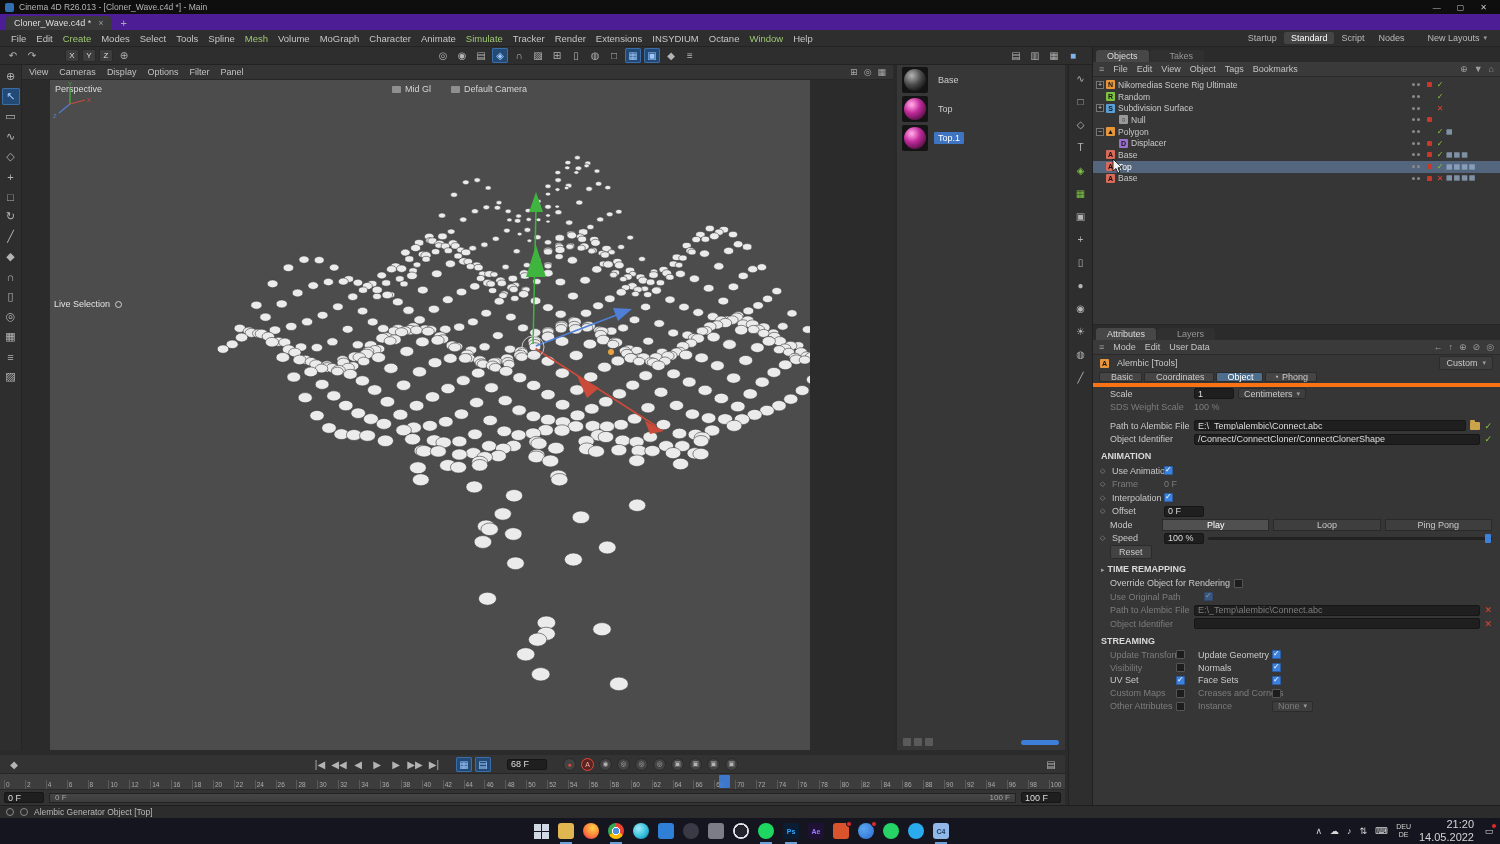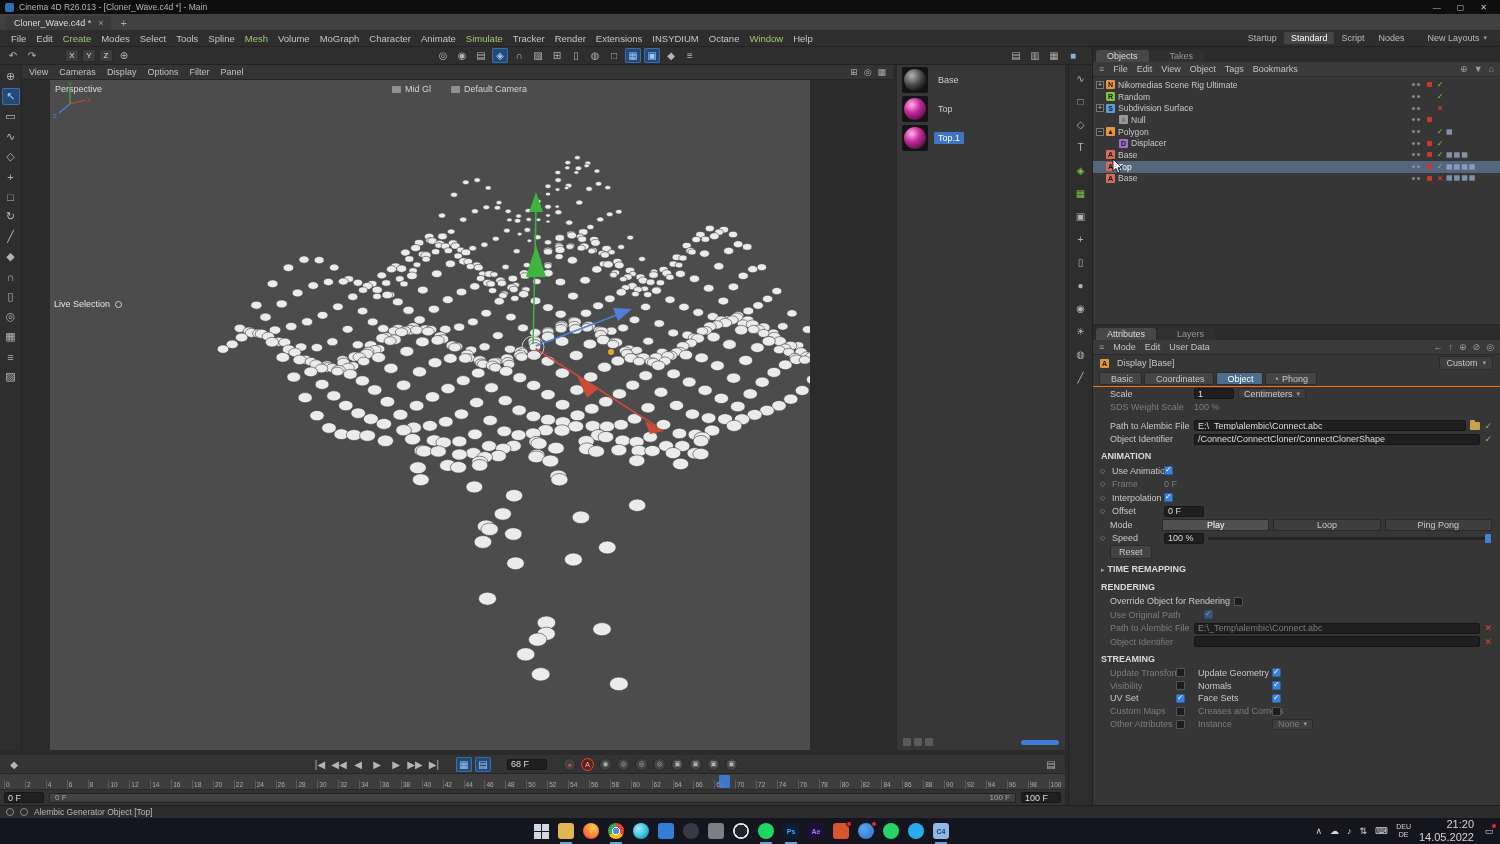--- a/index.html
+++ b/index.html
@@ -3,21 +3,21 @@
 <meta charset="utf-8">
 <style>
 *{margin:0;padding:0;box-sizing:border-box;font-family:"Liberation Sans","DejaVu Sans",sans-serif;}
 html{background:#000;}
 body{position:relative;width:1500px;height:844px;overflow:hidden;background:#2b2b2b;color:#c8c8c8;font-size:9px;}
 
 .titlebar{position:absolute;left:0;top:0;width:100%;height:14px;background:#0e0e0e;display:flex;align-items:center;gap:5px;padding:0 5px;}
 .app-logo{width:9px;height:9px;border-radius:2px;background:#2f6fb2;flex:none;}
 .titlebar .title{color:#b5b5b5;font-size:8.5px;}
 .win-controls{margin-left:auto;display:flex;gap:16px;color:#c5c5c5;font-size:8px;padding-right:8px;}
-.tabbar{position:absolute;left:0;top:14px;width:100%;height:16px;background:#404040;display:flex;align-items:flex-end;padding-left:6px;}
+.tabbar{position:absolute;left:0;top:14px;width:100%;height:16px;background:#4c1d95;display:flex;align-items:flex-end;padding-left:6px;}
 .doc-tab{background:#3a3a3a;height:14px;display:flex;align-items:center;gap:7px;padding:0 8px;color:#ddd;border-radius:3px 3px 0 0;}
 .tab-close{color:#999;}
 .add-tab{color:#aaa;margin-left:9px;font-size:11px;line-height:13px;}
 .menubar{position:absolute;left:0;top:30px;width:100%;height:17px;background:#2e2e2e;border-bottom:1px solid #232323;display:flex;align-items:center;padding:0 6px;}
 .menu-item{padding:2px 5px;font-size:9.5px;color:#c6c6c6;white-space:nowrap;}
 .menu-item.green{color:#9ec873;}
 .menus-right{margin-left:auto;display:flex;align-items:center;gap:9px;}
 .layout-item{padding:1px 7px;color:#b9b9b9;}
 .layout-item.active{color:#fff;background:#454545;border-radius:2px;}
 .new-layouts{color:#b9b9b9;padding:1px 7px;display:flex;align-items:center;gap:4px;}
@@ -89,21 +89,21 @@
 .chipcol{width:10px;flex:none;display:flex;justify-content:center;}
 .chip-mark{width:5px;height:5px;border-radius:1px;background:transparent;}
 .chip-mark.chip-red{background:#c9392b;}
 .statecol{width:12px;flex:none;text-align:center;font-size:8px;}
 .statecol.ok{color:var(--check-green);}
 .statecol.bad{color:var(--cross-red);}
 .tagscol{width:50px;flex:none;font-size:7px;letter-spacing:1px;color:#9ab4d0;overflow:hidden;}
 
 .attr-titlerow{height:16px;display:flex;align-items:center;gap:5px;padding:0 7px;background:#363636;}
 .preset{margin-left:auto;display:flex;gap:5px;align-items:center;background:#3e3e3e;border:1px solid #2b2b2b;border-radius:2px;padding:1px 6px;color:#c9c9c9;}
-.attr-tabbtns{height:16px;display:flex;gap:2px;padding:1px 6px;background:#363636;border-bottom:1px solid #f97316;}
+.attr-tabbtns{height:16px;display:flex;gap:2px;padding:1px 6px;background:#363636;border-bottom:4px solid #f97316;}
 .attr-tabbtn{display:flex;align-items:center;gap:3px;background:#454545;border:1px solid #2b2b2b;border-radius:2px;padding:0 8px;color:#c9c9c9;}
 .attr-tabbtn.active{background:#4e6e8e;color:#fff;}
 .sec-title{font-weight:bold;color:#dadada;padding:5px 0 3px 8px;}
 .sec-title .car{font-weight:normal;color:#9d9d9d;margin-right:3px;}
 .attr-row{display:flex;align-items:center;gap:4px;height:13.5px;padding-left:17px;padding-right:8px;}
 .lbl{color:#c9c9c9;white-space:nowrap;}
 .lbl-80{width:80px;flex:none;}
 .lbl-48{width:48px;flex:none;}
 .lbl-62{width:62px;flex:none;}
 .lbl-70{width:70px;flex:none;}
@@ -1328,21 +1328,21 @@
     <span class="pm-icons">
       <span>←</span>
       <span>↑</span>
       <span>⊕</span>
       <span>⊘</span>
       <span>◎</span>
     </span>
   </div>
   <div class="attr-titlerow">
     <span class="obj-icon ic-orange">A</span>
-    <span>Display [Base]</span>
+    <span>Alembic [Tools]</span>
     <span class="preset">
       <span>Custom</span>
       <span class="car">▾</span>
     </span>
   </div>
   <div class="attr-tabbtns">
 
       <span class="attr-tabbtn">
         <span></span>
         <span>Basic</span>
@@ -1432,21 +1432,20 @@
       </span>
     <span class="slider">
         <span class="handle"></span>
       </span>
   </div>
   <div class="attr-row">
     <span class="btn-small">Reset</span>
   </div>
   <div class="sec-title"><span class="car">▸</span><span>TIME REMAPPING</span></div>
 
-  <div class="sec-title"><span>RENDERING</span></div>
   <div class="attr-row">
     <span class="lbl">Override Object for Rendering</span>
     <span class="cb"></span>
   </div>
   <div class="attr-row">
     <span class="lbl lbl-90 dim">Use Original Path</span>
     <span class="cb on dimcb"></span>
   </div>
   <div class="attr-row">
     <span class="lbl lbl-80 dim">Path to Alembic File</span>

